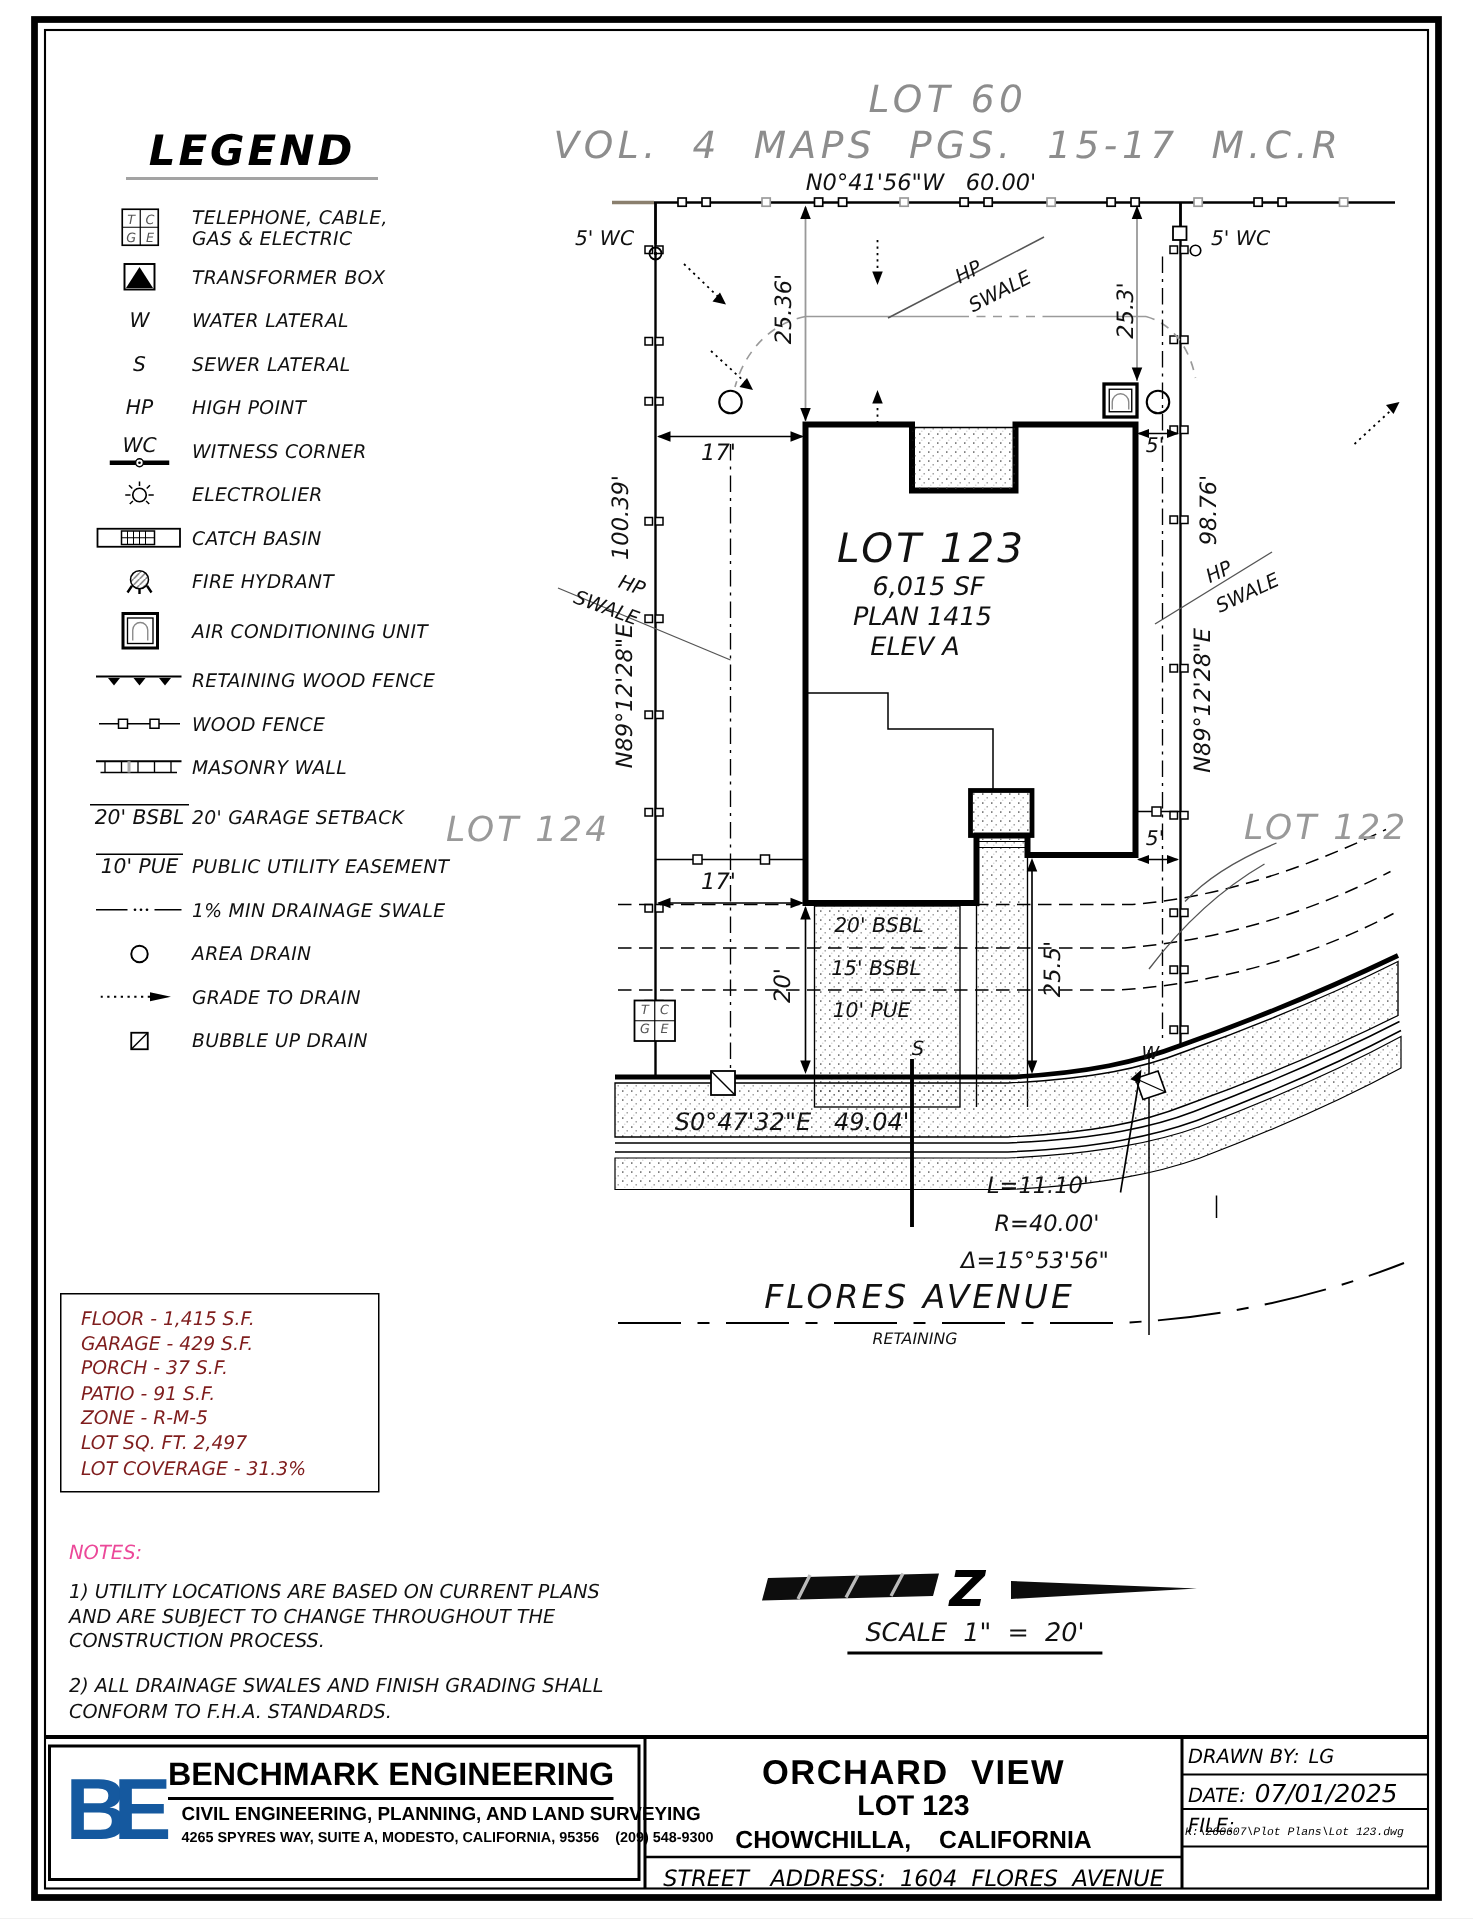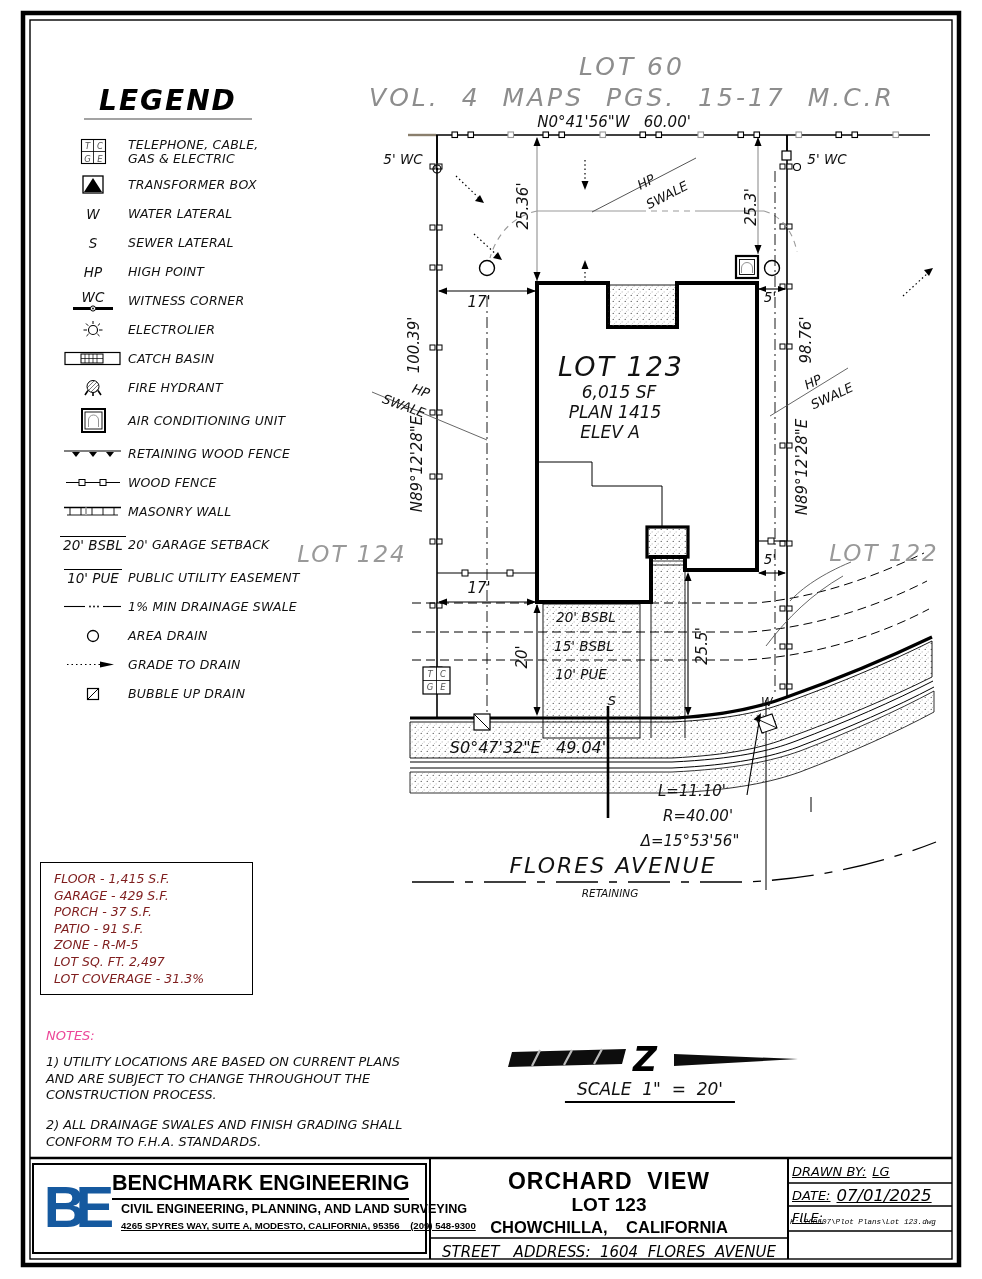--- a/index.html
+++ b/index.html
@@ -49,30 +49,30 @@
   
   .tb{position:absolute;color:#000;}
   .tb-logo{left:42px;top:1170px;width:64px;height:74px;color:#15599f;
            font-family:"Liberation Sans",sans-serif;font-weight:bold;font-size:58px;
            letter-spacing:-10px;line-height:74px;text-align:center;}
   .tb-company{left:112px;top:1171px;font-family:"Liberation Sans",sans-serif;font-weight:bold;
               font-size:21.5px;white-space:nowrap;border-bottom:2.5px solid #000;padding-bottom:2px;}
   .tb-tagline{left:121px;top:1202px;font-family:"Liberation Sans",sans-serif;font-weight:bold;
               font-size:12.6px;white-space:nowrap;}
   .tb-address{left:121px;top:1220px;font-family:"Liberation Sans",sans-serif;font-weight:bold;
-              font-size:9.6px;white-space:pre;text-decoration:underline;}
+              font-size:9.6px;white-space:pre;}
   .ctr{transform:translate(-50%,0);white-space:pre;}
   .tb-project{left:609px;top:1168px;font-family:"Liberation Sans",sans-serif;font-weight:bold;
               font-size:23px;letter-spacing:1px;}
   .tb-lot{left:609px;top:1194px;font-family:"Liberation Sans",sans-serif;font-weight:bold;
           font-size:19px;}
   .tb-city{left:609px;top:1218px;font-family:"Liberation Sans",sans-serif;font-weight:bold;
            font-size:16.5px;word-spacing:14px;}
   .tb-street{left:609px;top:1243px;font-style:italic;font-size:15px;}
-  .tb-row{display:flex;align-items:center;gap:6px;font-style:italic;white-space:nowrap;text-decoration:underline;}
+  .tb-row{display:flex;align-items:flex-end;gap:6px;font-style:italic;white-space:nowrap;}
   .tb-r1{left:792px;top:1164px;font-size:13px;}
   .tb-r2{left:792px;top:1186px;font-size:13px;}
   .tb-r2 .val{font-size:16.5px;}
   .tb-r3{left:792px;top:1210px;font-size:13px;}
   .tb-path{left:790px;top:1218px;font-style:italic;font-size:7.6px;font-family:Liberation Mono, monospace;}
 </style>
 </head>
 <body>
 
 <div class="sheet">

